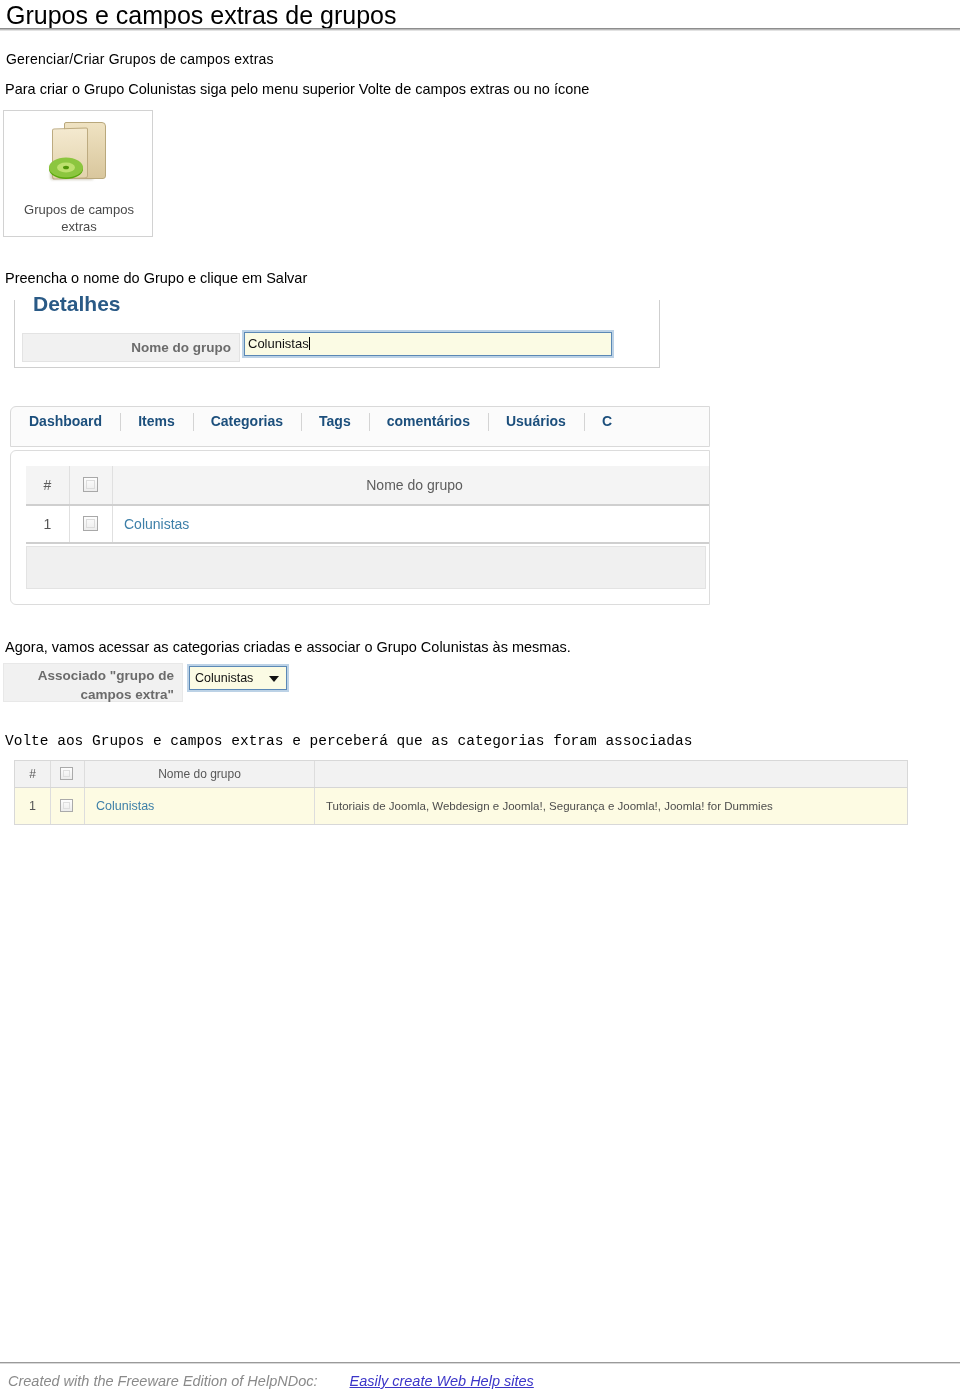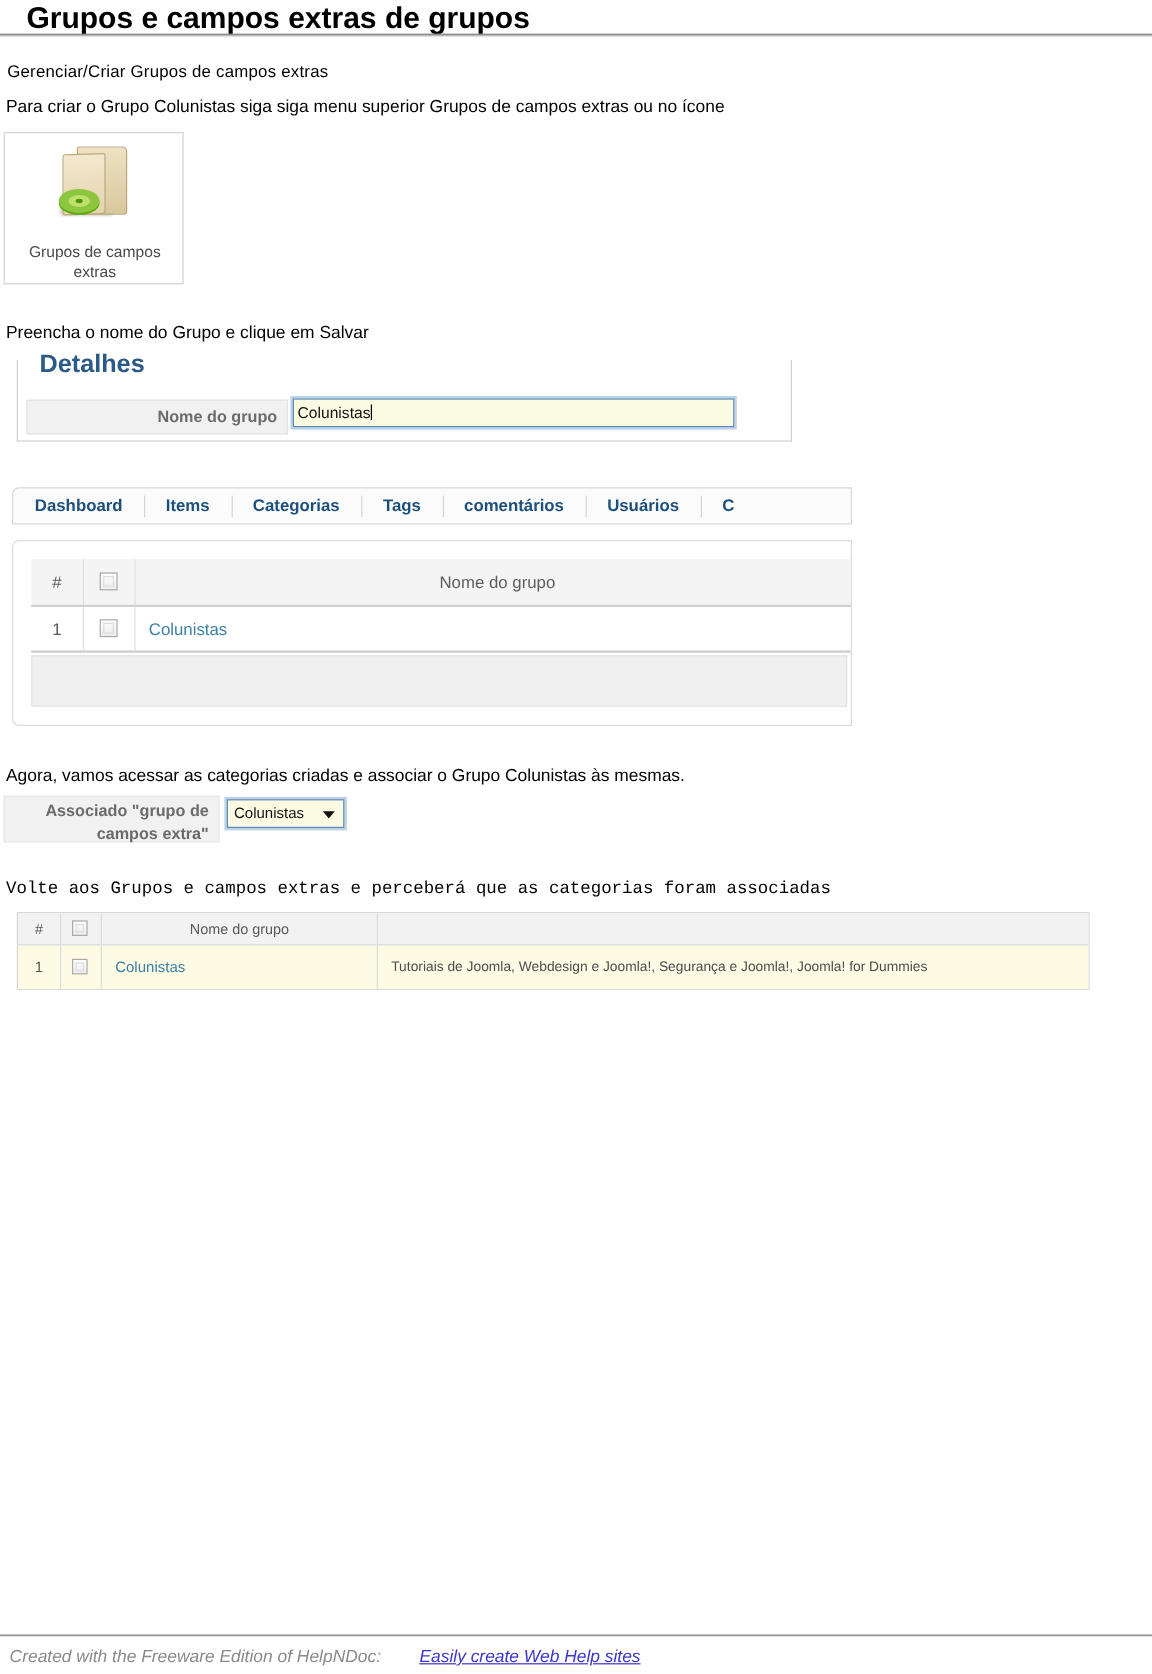--- a/index.html
+++ b/index.html
@@ -8,22 +8,22 @@
     background:#ffffff;
     font-family:"Liberation Sans","DejaVu Sans",sans-serif;
     color:#000;
     position:relative;
     overflow:hidden;
   }
 
   
   .page-title{
     position:absolute;left:6px;top:1px;
-    font-size:25px;font-weight:700;letter-spacing:0px;
-    color:#000;white-space:nowrap;margin-left:16px;
+    font-size:25px;font-weight:400;letter-spacing:0px;
+    color:#000;white-space:nowrap;
   }
   .title-rule{
     position:absolute;left:0;top:28px;width:960px;height:3px;
     background:linear-gradient(to bottom,#8d8d8d 0 1px,#b9b9b9 1px 2px,#e2e2e2 2px 3px);
   }
 
   
   .subhead{
     position:absolute;left:6px;top:51px;
     font-size:14px;font-weight:normal;white-space:nowrap;letter-spacing:.2px;
@@ -97,21 +97,21 @@
     background:#fbfbe4;border:1px solid #5b88b5;
     box-shadow:0 0 0 2px #bcd2e6;
     box-sizing:border-box;
     font-size:13px;color:#111;line-height:22px;padding-left:3px;
     font-family:"Liberation Sans",sans-serif;
   }
   .caret{display:inline-block;width:1px;height:13px;background:#000;vertical-align:-2px;margin-left:0px;}
 
   
   .tabbar{
-    position:absolute;left:10px;top:406px;width:700px;height:31px;
+    position:absolute;left:10px;top:406px;width:700px;height:41px;
     background:#fbfbfb;border:1px solid #d9d9d9;border-radius:6px 0 0 0;
     box-sizing:border-box;overflow:hidden;white-space:nowrap;
   }
   .tab{
     display:inline-block;font-size:14px;color:#1c4f7c;font-weight:bold;
     line-height:29px;padding:0 18px;position:relative;
   }
   .tab + .tab::before{
     content:"";position:absolute;left:0;top:6px;width:1px;height:18px;background:#d4d4d4;
   }
@@ -223,21 +223,21 @@
   }
 </style>
 </head>
 <body>
 
 <div class="page-title">Grupos e campos extras de grupos</div>
 <div class="title-rule"></div>
 
 <div class="subhead">Gerenciar/Criar Grupos de campos extras</div>
 
-<div class="para" id="para-criar">Para criar o Grupo Colunistas siga siga menu superior Grupos de campos extras ou no ícone</div>
+<div class="para" id="para-criar">Para criar o Grupo Colunistas siga pelo menu superior Volte de campos extras ou no ícone</div>
 
 <div class="icon-card">
   <div class="folder-wrap">
     <div class="folder-shadow"></div>
     <div class="folder-back"></div>
     <div class="folder-front"></div>
     <svg class="folder-green" viewBox="0 0 36 24">
       <ellipse cx="18" cy="13" rx="17" ry="10" fill="#5aa80c"></ellipse>
       <ellipse cx="18" cy="11.5" rx="17" ry="10" fill="#8cc63f"></ellipse>
       <ellipse cx="18" cy="11.5" rx="9" ry="5" fill="#bde06e"></ellipse>

